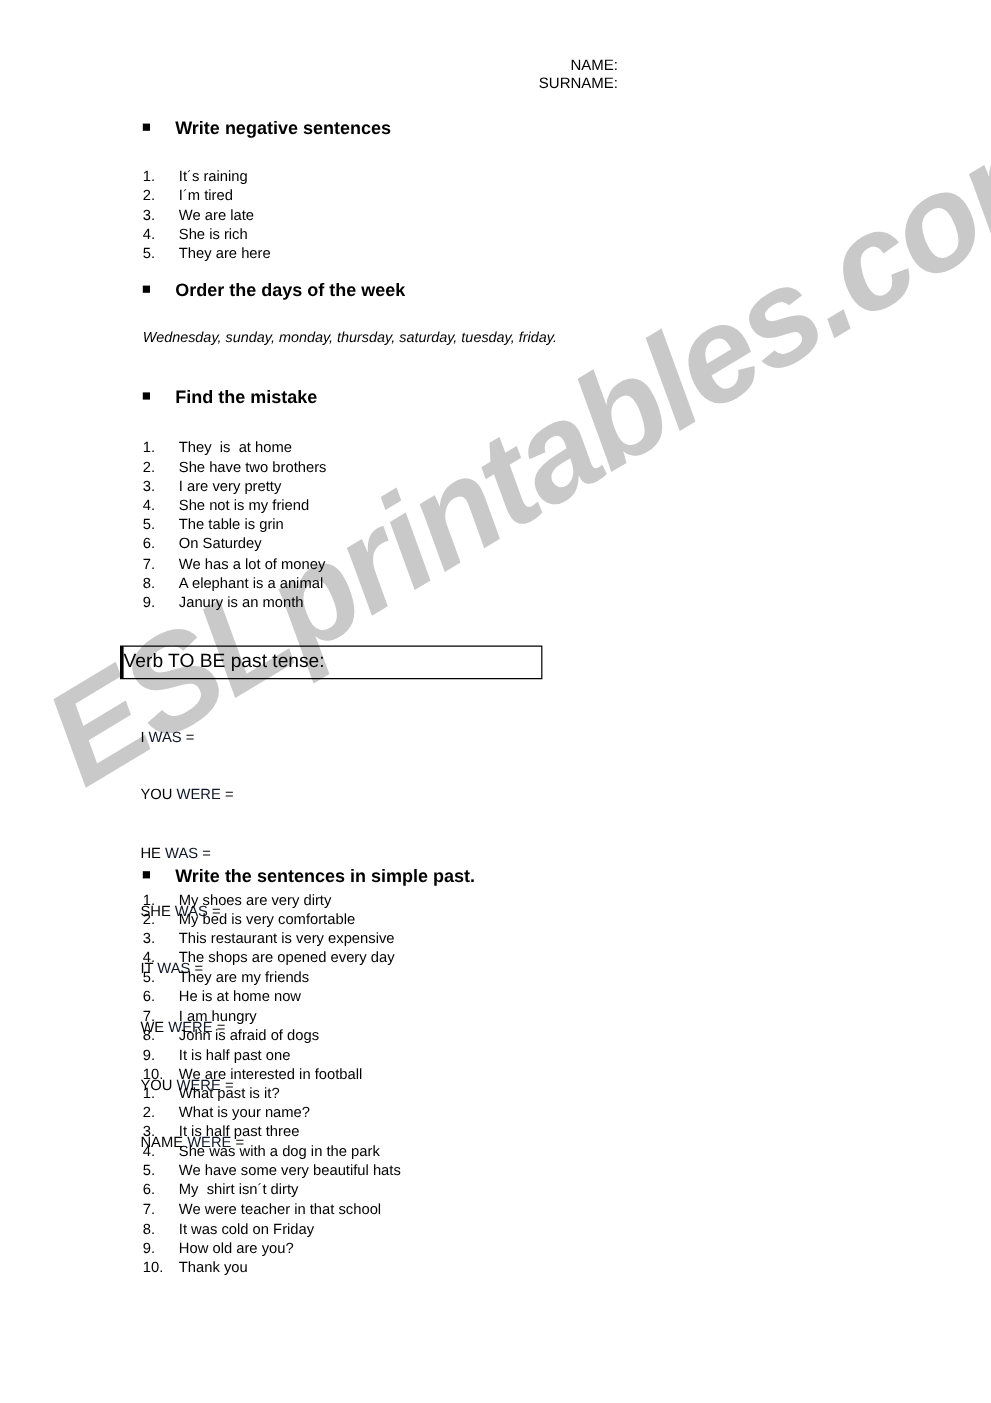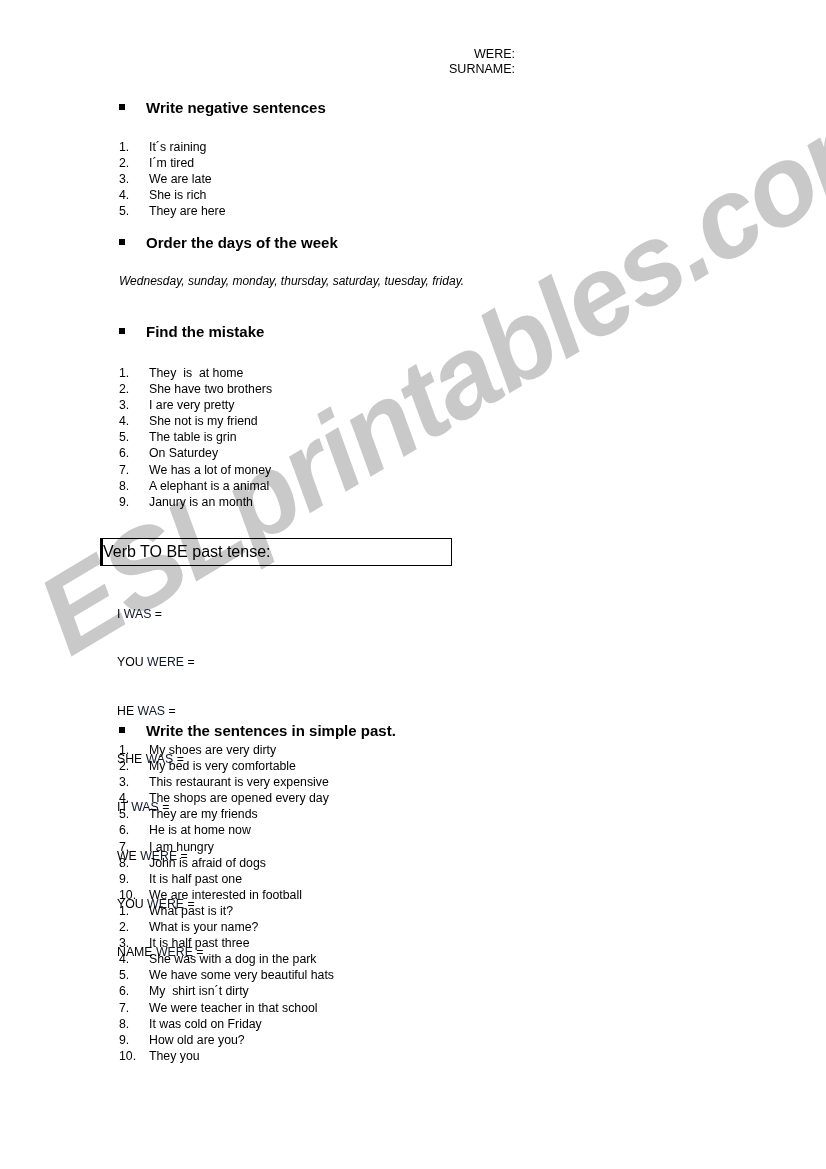--- a/index.html
+++ b/index.html
@@ -129,21 +129,21 @@
 </head>
 <body>
 
 <div class="page">
 
   <div class="watermark">ESLprintables.com</div>
 
   <div class="content">
 
     <div class="name-block">
-      <div>WERE:</div>
+      <div>NAME:</div>
       <div>SURNAME:</div>
     </div>
 
     <div class="heading" style="left:119px; top:99px;">
       <span class="bullet"></span>
       <span>Write negative sentences</span>
     </div>
 
     <div class="num-list" style="left:119px; top:139px;">
       <div class="row"><span class="num">1.</span><span>It´s raining</span></div>
@@ -213,17 +213,17 @@
     <div class="num-list" style="left:119px; top:903px;">
       <div class="row"><span class="num">1.</span><span>What past is it?</span></div>
       <div class="row"><span class="num">2.</span><span>What is your name?</span></div>
       <div class="row"><span class="num">3.</span><span>It is half past three</span></div>
       <div class="row"><span class="num">4.</span><span>She was with a dog in the park</span></div>
       <div class="row"><span class="num">5.</span><span>We have some very beautiful hats</span></div>
       <div class="row"><span class="num">6.</span><span>My  shirt isn´t dirty</span></div>
       <div class="row"><span class="num">7.</span><span>We were teacher in that school</span></div>
       <div class="row"><span class="num">8.</span><span>It was cold on Friday</span></div>
       <div class="row"><span class="num">9.</span><span>How old are you?</span></div>
-      <div class="row"><span class="num">10.</span><span>They you</span></div>
+      <div class="row"><span class="num">10.</span><span>Thank you</span></div>
     </div>
 
   </div>
 </div>
 
 </body></html>

